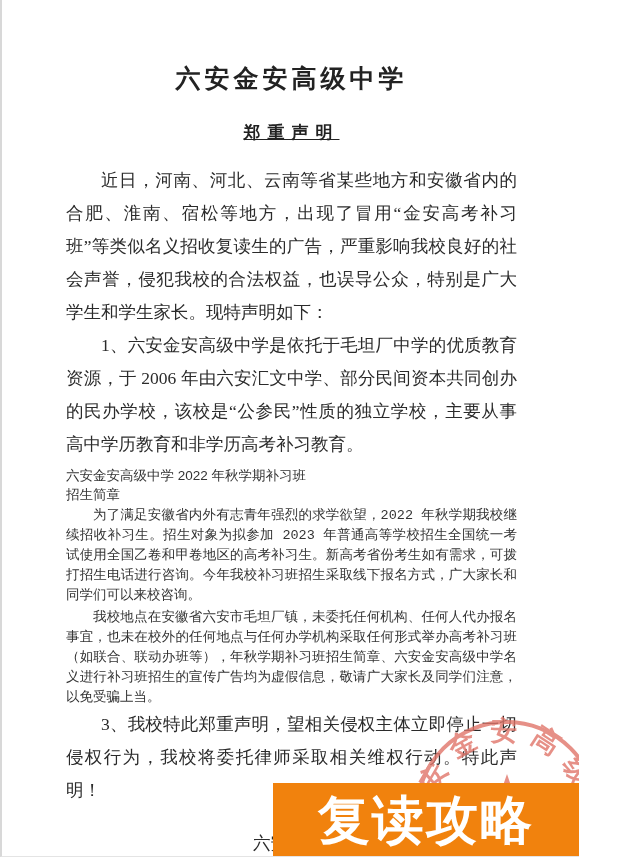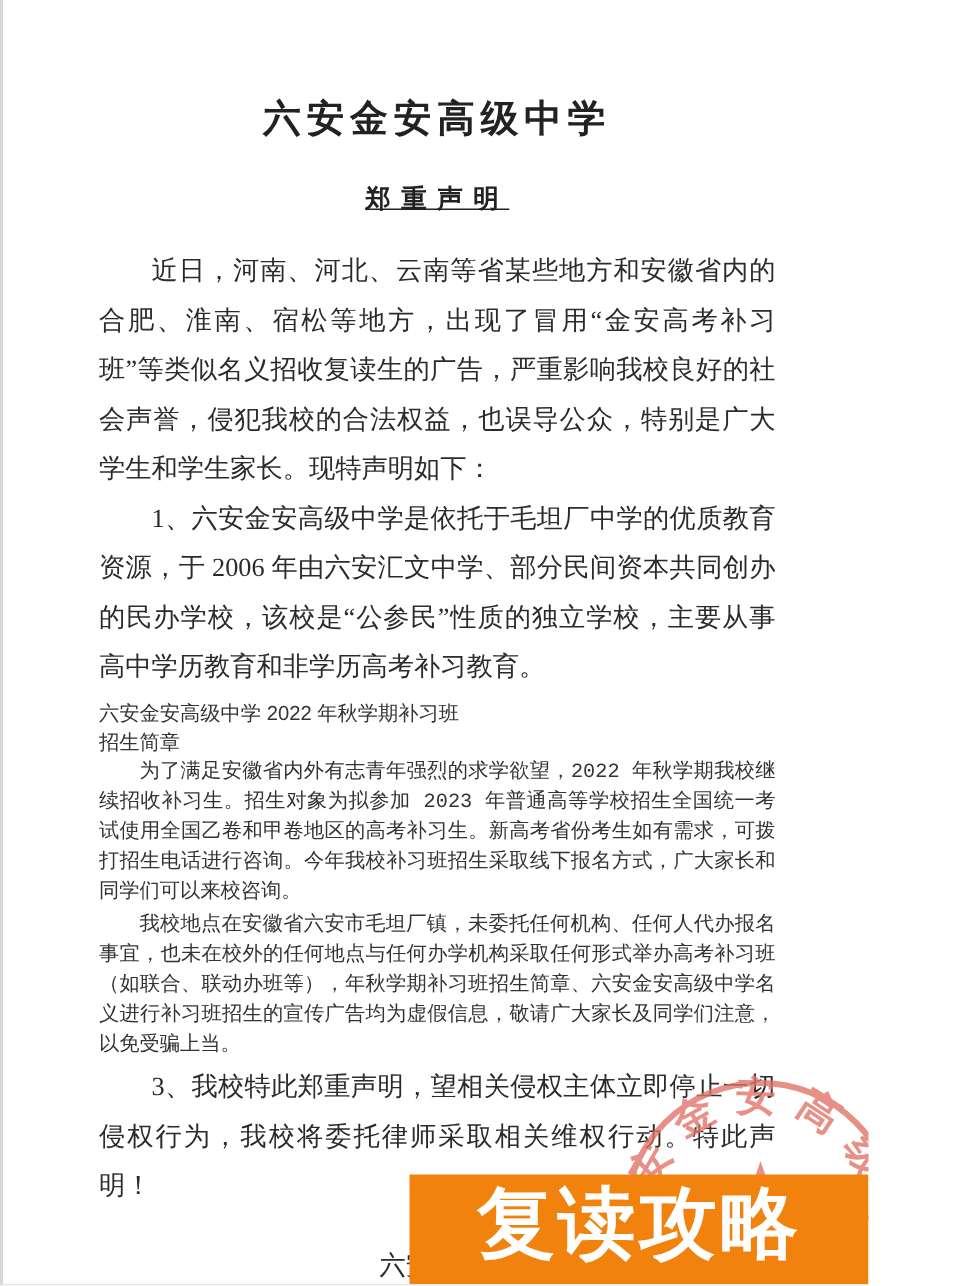--- a/index.html
+++ b/index.html
@@ -89,21 +89,21 @@
     right: 0;
     bottom: 0;
     width: 306px;
     height: 73px;
     z-index: 5;
     display: flex;
     align-items: center;
     justify-content: center;
   }
   .banner-label {
-    font-family: Liberation Mono, monospace;
+    font-family: Liberation Sans, sans-serif;
     font-size: 52px;
     font-weight: bold;
     letter-spacing: 2px;
     line-height: 1;
   }
 </style>
 </head>
 <body>
 
 <div class="page">

